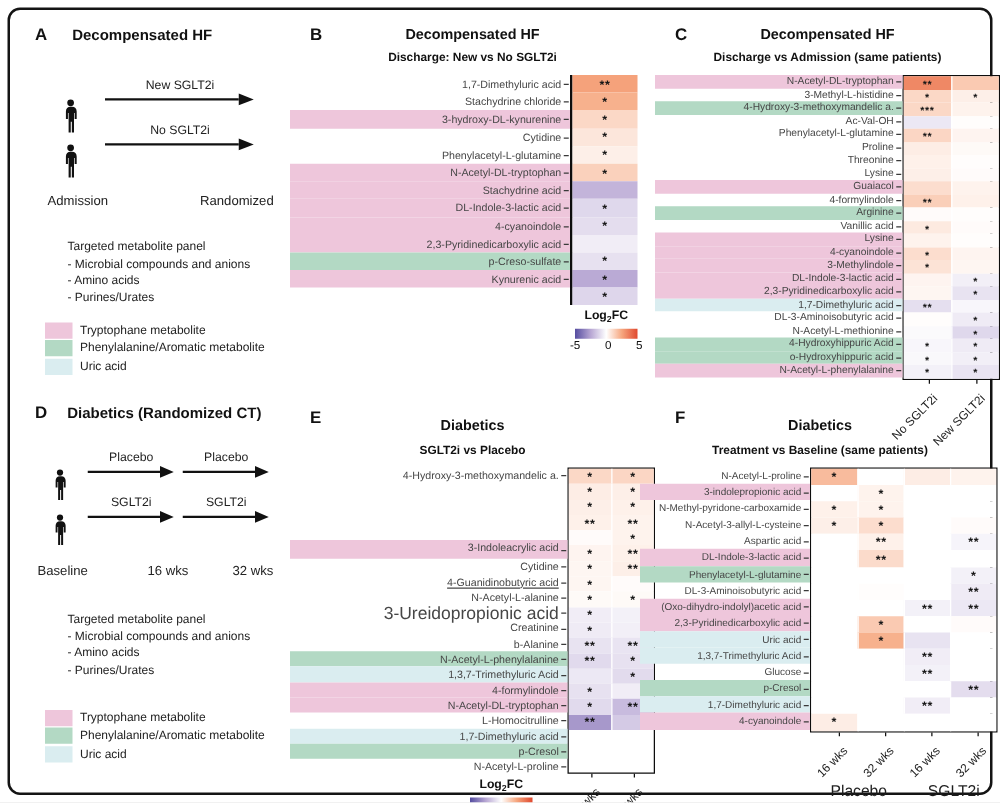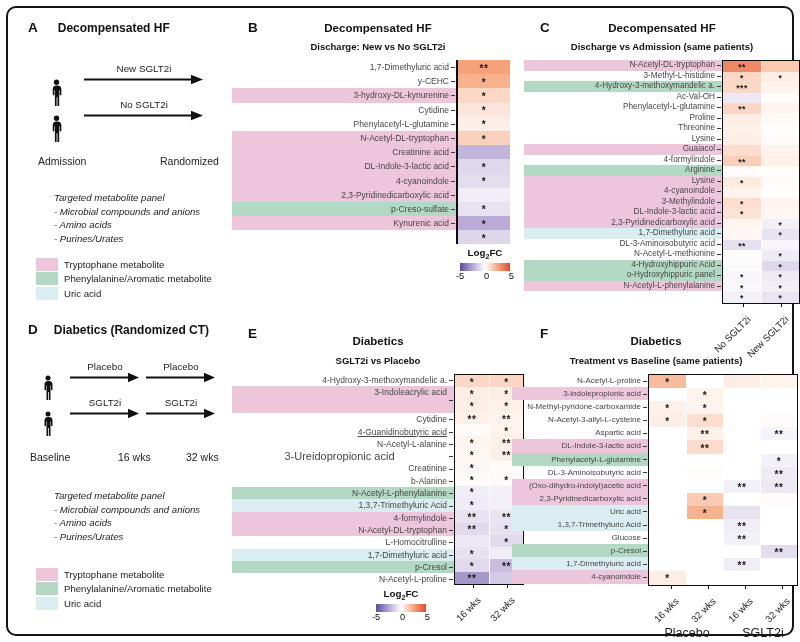--- a/index.html
+++ b/index.html
@@ -26,21 +26,21 @@
 
   
   .head-inline { display:flex; gap:20px; align-items:baseline; margin-left:6px; margin-top:4px; }
   .head-inline .ttl { font-size:12px; font-weight:bold; color:#111; }
   .diagram { position:relative; margin-top:22px; height:124px; }
   .person { position:absolute; }
   .arrow { position:absolute; display:flex; flex-direction:column; align-items:center; }
   .arrow-label { font-size:9.8px; color:#222; margin-bottom:0px; white-space:nowrap; }
   .time-label { position:absolute; font-size:10.5px; color:#222; white-space:nowrap; }
   .info-block { margin:10px 0 0 32px; }
-  .info-line { display:block; font-size:9.6px; color:#222; line-height:13.5px; white-space:nowrap;font-style:italic; }
+  .info-line { display:block; font-size:9.6px; color:#222; line-height:13.5px; white-space:nowrap; }
   .info-line:first-child { }
   .legend { margin:12px 0 0 14px; }
   .legend-item { display:flex; align-items:center; gap:6px; height:14.5px;text-align:right; }
   .legend-swatch { width:22px; height:13px; flex:0 0 auto; }
   .legend-label { font-size:9.6px; color:#222; white-space:nowrap; }
 
   
   .hm { display:flex; margin-top:8px; }
   .hm-labels { display:flex; flex-direction:column; }
   .hm-label { position:relative; text-align:right; color:#464646; white-space:nowrap; padding-right:7px; box-sizing:border-box; }
@@ -128,26 +128,26 @@
         </div>
     </section>
 
     <section class="panel" id="panel-b">
       <span class="panel-letter" style="left:16px">B</span>
       <div class="p-title">Decompensated HF</div>
       <div class="p-sub">Discharge: New vs No SGLT2i</div>
       <div class="hm" id="hm-B">
           <div class="hm-labels" style="width: 224px;">
             <div class="hm-label" style="height: 14.2px; line-height: 14.2px; font-size: 8.5px; background: transparent;">1,7-Dimethyluric acid</div>
-            <div class="hm-label" style="height: 14.2px; line-height: 14.2px; font-size: 8.5px; background: transparent;">y-CEHC</div>
+            <div class="hm-label" style="height: 14.2px; line-height: 14.2px; font-size: 8.5px; background: transparent;">Stachydrine chloride</div>
             <div class="hm-label" style="height: 14.2px; line-height: 14.2px; font-size: 8.5px; background: rgb(238, 198, 219);">3-hydroxy-DL-kynurenine</div>
             <div class="hm-label" style="height: 14.2px; line-height: 14.2px; font-size: 8.5px; background: transparent;">Cytidine</div>
             <div class="hm-label" style="height: 14.2px; line-height: 14.2px; font-size: 8.5px; background: transparent;">Phenylacetyl-L-glutamine</div>
             <div class="hm-label" style="height: 14.2px; line-height: 14.2px; font-size: 8.5px; background: rgb(238, 198, 219);">N-Acetyl-DL-tryptophan</div>
-            <div class="hm-label" style="height: 14.2px; line-height: 14.2px; font-size: 8.5px; background: rgb(238, 198, 219);">Creatinine acid</div>
+            <div class="hm-label" style="height: 14.2px; line-height: 14.2px; font-size: 8.5px; background: rgb(238, 198, 219);">Stachydrine acid</div>
             <div class="hm-label" style="height: 14.2px; line-height: 14.2px; font-size: 8.5px; background: rgb(238, 198, 219);">DL-Indole-3-lactic acid</div>
             <div class="hm-label" style="height: 14.2px; line-height: 14.2px; font-size: 8.5px; background: rgb(238, 198, 219);">4-cyanoindole</div>
             <div class="hm-label" style="height: 14.2px; line-height: 14.2px; font-size: 8.5px; background: rgb(238, 198, 219);">2,3-Pyridinedicarboxylic acid</div>
             <div class="hm-label" style="height: 14.2px; line-height: 14.2px; font-size: 8.5px; background: rgb(179, 217, 196);">p-Creso-sulfate</div>
             <div class="hm-label" style="height: 14.2px; line-height: 14.2px; font-size: 8.5px; background: rgb(238, 198, 219);">Kynurenic acid</div>
           </div>
           <div class="hm-grid leftline">
             <div class="hm-row">
               <div class="hm-cell" style="width: 52px; height: 14.2px; background: rgb(245, 162, 123); font-size: 10px; padding-top: 2px;">**</div>
             </div>
@@ -212,30 +212,31 @@
             <div class="hm-label" style="height: 10.5px; line-height: 10.5px; font-size: 8.2px; background: transparent;">3-Methyl-L-histidine</div>
             <div class="hm-label" style="height: 10.5px; line-height: 10.5px; font-size: 8.2px; background: rgb(179, 217, 196);">4-Hydroxy-3-methoxymandelic a.</div>
             <div class="hm-label" style="height: 10.5px; line-height: 10.5px; font-size: 8.2px; background: transparent;">Ac-Val-OH</div>
             <div class="hm-label" style="height: 10.5px; line-height: 10.5px; font-size: 8.2px; background: transparent;">Phenylacetyl-L-glutamine</div>
             <div class="hm-label" style="height: 10.5px; line-height: 10.5px; font-size: 8.2px; background: transparent;">Proline</div>
             <div class="hm-label" style="height: 10.5px; line-height: 10.5px; font-size: 8.2px; background: transparent;">Threonine</div>
             <div class="hm-label" style="height: 10.5px; line-height: 10.5px; font-size: 8.2px; background: transparent;">Lysine</div>
             <div class="hm-label" style="height: 10.5px; line-height: 10.5px; font-size: 8.2px; background: rgb(238, 198, 219);">Guaiacol</div>
             <div class="hm-label" style="height: 10.5px; line-height: 10.5px; font-size: 8.2px; background: transparent;">4-formylindole</div>
             <div class="hm-label" style="height: 10.5px; line-height: 10.5px; font-size: 8.2px; background: rgb(179, 217, 196);">Arginine</div>
+            <div class="hm-label" style="height: 10.5px; line-height: 10.5px; font-size: 8.2px; background: transparent;">Vanillic acid</div>
             <div class="hm-label" style="height: 10.5px; line-height: 10.5px; font-size: 8.2px; background: rgb(238, 198, 219);">Lysine</div>
             <div class="hm-label" style="height: 10.5px; line-height: 10.5px; font-size: 8.2px; background: rgb(238, 198, 219);">4-cyanoindole</div>
             <div class="hm-label" style="height: 10.5px; line-height: 10.5px; font-size: 8.2px; background: rgb(238, 198, 219);">3-Methylindole</div>
             <div class="hm-label" style="height: 10.5px; line-height: 10.5px; font-size: 8.2px; background: rgb(238, 198, 219);">DL-Indole-3-lactic acid</div>
             <div class="hm-label" style="height: 10.5px; line-height: 10.5px; font-size: 8.2px; background: rgb(238, 198, 219);">2,3-Pyridinedicarboxylic acid</div>
             <div class="hm-label" style="height: 10.5px; line-height: 10.5px; font-size: 8.2px; background: rgb(218, 237, 240);">1,7-Dimethyluric acid</div>
             <div class="hm-label" style="height: 10.5px; line-height: 10.5px; font-size: 8.2px; background: transparent;">DL-3-Aminoisobutyric acid</div>
             <div class="hm-label" style="height: 10.5px; line-height: 10.5px; font-size: 8.2px; background: transparent;">N-Acetyl-L-methionine</div>
             <div class="hm-label" style="height: 10.5px; line-height: 10.5px; font-size: 8.2px; background: rgb(179, 217, 196);">4-Hydroxyhippuric Acid</div>
-            <div class="hm-label" style="height: 10.5px; line-height: 10.5px; font-size: 8.2px; background: rgb(179, 217, 196);">o-Hydroxyhippuric panel</div>
+            <div class="hm-label" style="height: 10.5px; line-height: 10.5px; font-size: 8.2px; background: rgb(179, 217, 196);">o-Hydroxyhippuric acid</div>
             <div class="hm-label" style="height: 10.5px; line-height: 10.5px; font-size: 8.2px; background: rgb(238, 198, 219);">N-Acetyl-L-phenylalanine</div>
           </div>
           <div class="hm-grid boxed">
             <div class="hm-row">
               <div class="hm-cell" style="width: 38px; height: 10.5px; background: rgb(239, 136, 101); font-size: 8.5px; padding-top: 2px;">**</div>
               <div class="hm-cell" style="width: 38px; height: 10.5px; background: rgb(250, 202, 178); font-size: 8.5px; padding-top: 2px;"></div>
             </div>
             <div class="hm-row">
               <div class="hm-cell" style="width: 38px; height: 10.5px; background: rgb(251, 216, 198); font-size: 8.5px; padding-top: 2px;">*</div>
               <div class="hm-cell" style="width: 38px; height: 10.5px; background: rgb(253, 239, 232); font-size: 8.5px; padding-top: 2px;">*</div>
@@ -406,25 +407,25 @@
         </div>
     </section>
 
     <section class="panel low" id="panel-e">
       <span class="panel-letter" style="left:16px;top:8px">E</span>
       <div class="p-title">Diabetics</div>
       <div class="p-sub">SGLT2i vs Placebo</div>
       <div class="hm" id="hm-E">
           <div class="hm-labels" style="width: 222px;">
             <div class="hm-label" style="height: 12.3px; line-height: 12.3px; font-size: 8.5px; background: transparent;">4-Hydroxy-3-methoxymandelic a.</div>
-            <div class="hm-label" style="height: 27px; line-height: 12.3px; font-size: 8.5px; background: rgb(238, 198, 219);">3-Indoleacrylic acid</div>
+            <div class="hm-label" style="height: 15px; line-height: 12.3px; font-size: 8.5px; background: rgb(238, 198, 219); margin-top: 46px;">3-Indoleacrylic acid</div>
             <div class="hm-label" style="height: 12.3px; line-height: 12.3px; font-size: 8.5px; background: transparent;">Cytidine</div>
             <div class="hm-label" style="height: 12.3px; line-height: 12.3px; font-size: 8.5px; background: transparent; text-decoration: underline;">4-Guanidinobutyric acid</div>
             <div class="hm-label" style="height: 12.3px; line-height: 12.3px; font-size: 8.5px; background: transparent;">N-Acetyl-L-alanine</div>
-            <div class="hm-label" style="height: 12.3px; line-height: 12.3px; font-size: 11px; background: transparent; text-align: center;">3-Ureidopropionic acid</div>
+            <div class="hm-label" style="height: 12.3px; line-height: 12.3px; font-size: 14px; background: transparent;">3-Ureidopropionic acid</div>
             <div class="hm-label" style="height: 12.3px; line-height: 12.3px; font-size: 8.5px; background: transparent;">Creatinine</div>
             <div class="hm-label" style="height: 12.3px; line-height: 12.3px; font-size: 8.5px; background: transparent;">b-Alanine</div>
             <div class="hm-label" style="height: 12.3px; line-height: 12.3px; font-size: 8.5px; background: rgb(179, 217, 196);">N-Acetyl-L-phenylalanine</div>
             <div class="hm-label" style="height: 12.3px; line-height: 12.3px; font-size: 8.5px; background: rgb(218, 237, 240);">1,3,7-Trimethyluric Acid</div>
             <div class="hm-label" style="height: 12.3px; line-height: 12.3px; font-size: 8.5px; background: rgb(238, 198, 219);">4-formylindole</div>
             <div class="hm-label" style="height: 12.3px; line-height: 12.3px; font-size: 8.5px; background: rgb(238, 198, 219);">N-Acetyl-DL-tryptophan</div>
             <div class="hm-label" style="height: 12.3px; line-height: 12.3px; font-size: 8.5px; background: transparent;">L-Homocitrulline</div>
             <div class="hm-label" style="height: 12.3px; line-height: 12.3px; font-size: 8.5px; background: rgb(218, 237, 240);">1,7-Dimethyluric acid</div>
             <div class="hm-label" style="height: 12.3px; line-height: 12.3px; font-size: 8.5px; background: rgb(179, 217, 196);">p-Cresol</div>
             <div class="hm-label" style="height: 12.3px; line-height: 12.3px; font-size: 8.5px; background: transparent;">N-Acetyl-L-proline</div>

